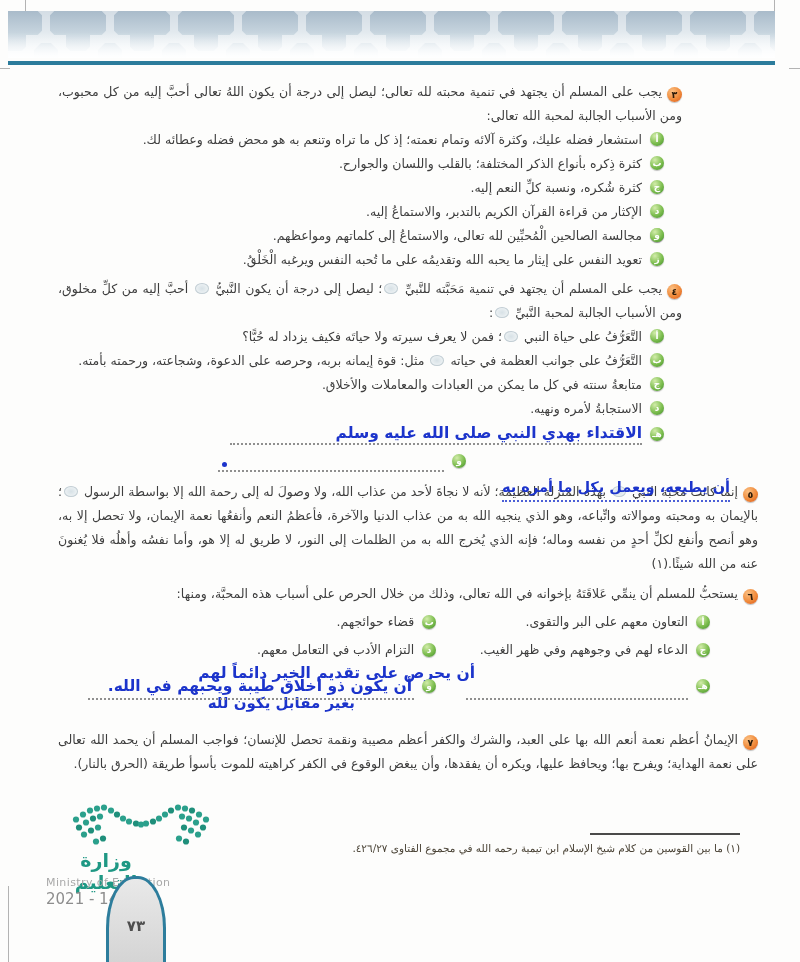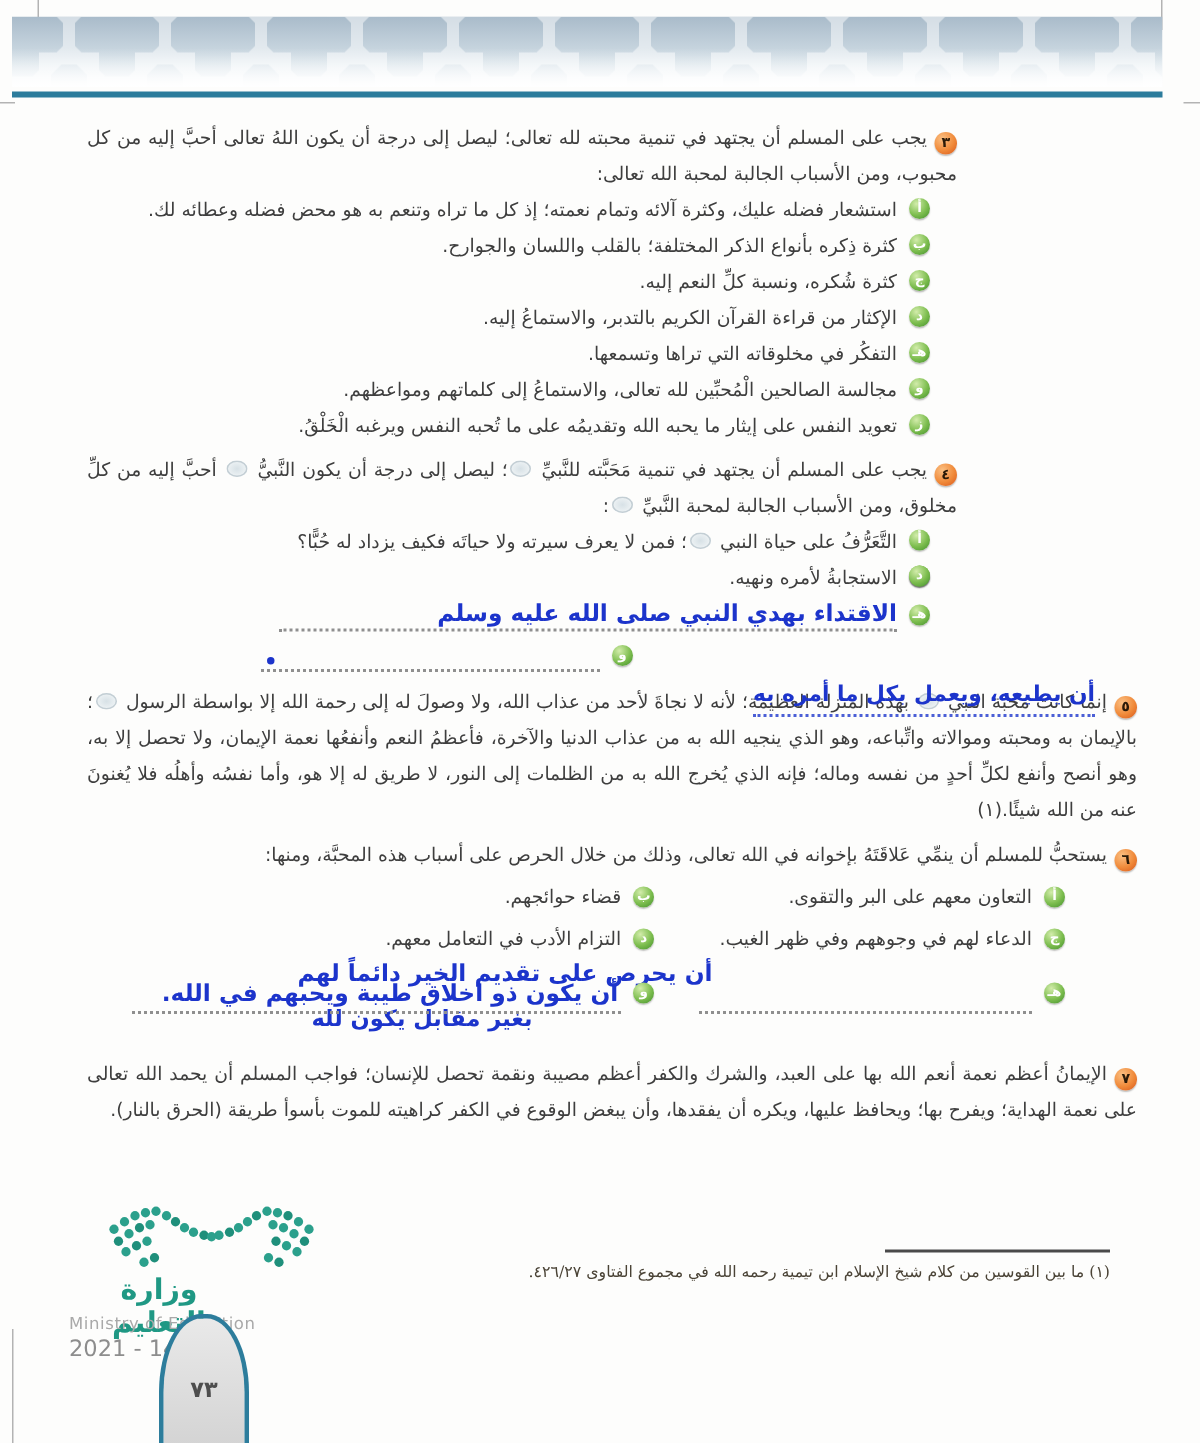--- a/index.html
+++ b/index.html
@@ -10,21 +10,21 @@
   
   .band{position:absolute;top:11px;left:8px;width:767px;height:47px;}
   .teal-rule{position:absolute;top:61px;left:8px;width:767px;height:4px;background:#2c7c9c;}
   
   .content{position:absolute;top:80px;right:42px;width:700px;font-size:12.5px;line-height:24px;text-align:justify;}
   .marker{display:inline-block;width:15px;height:15px;border-radius:50%;text-align:center;
           font-size:9.5px;line-height:15px;font-weight:bold;vertical-align:-2px;margin-left:5px;
           box-shadow:0 1px 1px rgba(0,0,0,.25);}
   .marker.orange{background:radial-gradient(circle at 35% 30%,#fbc083,#f08a3a 55%,#d7551a);color:#2b1a08;}
   .marker.green{background:radial-gradient(circle at 35% 28%,#d2ecaa,#7cbd4e 55%,#3f8c2b);color:#fff;}
-  .list-item{margin:0 120px 5px 0;position:relative;}
+  .list-item{margin:0 76px 5px 0;position:relative;}
   .flat-item{margin:0 0 6px 0;position:relative;}
   .sub{position:relative;padding-right:40px;}
   .sub .marker{position:absolute;right:18px;top:4px;margin:0;width:14px;height:14px;line-height:14px;font-size:9px;}
   .pbuh{display:inline-block;width:14px;height:11px;border-radius:50%;vertical-align:-1px;margin:0 2px;
         background:radial-gradient(ellipse at center,#d7e1e6 0%,#edf2f4 65%,#f8fbfb 100%);
         box-shadow:inset 0 0 0 1px #c3ced4;}
   
   .answer-row{position:relative;padding-right:40px;height:27px;}
   .answer-row .marker{position:absolute;right:18px;top:6px;margin:0;width:14px;height:14px;line-height:14px;font-size:9px;}
   .answer-line{display:inline-block;border-bottom:2px dotted #8f8f8f;height:20px;text-align:right;vertical-align:bottom;}
@@ -102,30 +102,30 @@
   <div class="teal-rule"></div>
 
   <div class="content">
 
     <div class="list-item">
       <span class="marker orange">٣</span><span class="artext">يجب على المسلم أن يجتهد في تنمية محبته لله تعالى؛ ليصل إلى درجة أن يكون اللهُ تعالى أحبَّ إليه من كل محبوب، ومن الأسباب الجالبة لمحبة الله تعالى:</span>
       <div class="sub"><span class="marker green">أ</span><span class="artext">استشعار فضله عليك، وكثرة آلائه وتمام نعمته؛ إذ كل ما تراه وتنعم به هو محض فضله وعطائه لك.</span></div>
       <div class="sub"><span class="marker green">ب</span><span class="artext">كثرة ذِكره بأنواع الذكر المختلفة؛ بالقلب واللسان والجوارح.</span></div>
       <div class="sub"><span class="marker green">ج</span><span class="artext">كثرة شُكره، ونسبة كلِّ النعم إليه.</span></div>
       <div class="sub"><span class="marker green">د</span><span class="artext">الإكثار من قراءة القرآن الكريم بالتدبر، والاستماعُ إليه.</span></div>
-      <div class="sub"><span class="marker green">هـ</span><span class="artext">التفكُر في مخلوقاته التي تراها وتسمعها.</span></div>
+      <div class="sub"><span class="marker green">هـ</span></div>
       <div class="sub"><span class="marker green">و</span><span class="artext">مجالسة الصالحين الْمُحبِّين لله تعالى، والاستماعُ إلى كلماتهم ومواعظهم.</span></div>
       <div class="sub"><span class="marker green">ز</span><span class="artext">تعويد النفس على إيثار ما يحبه الله وتقديمُه على ما تُحبه النفس ويرغبه الْخَلْقُ.</span></div>
     </div>
 
     <div class="list-item">
       <span class="marker orange">٤</span><span class="artext">يجب على المسلم أن يجتهد في تنمية مَحَبَّته للنَّبيِّ <span class="pbuh"></span>؛ ليصل إلى درجة أن يكون النَّبيُّ <span class="pbuh"></span> أحبَّ إليه من كلِّ مخلوق، ومن الأسباب الجالبة لمحبة النَّبيِّ <span class="pbuh"></span>:</span>
       <div class="sub"><span class="marker green">أ</span><span class="artext">التَّعَرُّفُ على حياة النبي <span class="pbuh"></span>؛ فمن لا يعرف سيرته ولا حياتَه فكيف يزداد له حُبًّا؟</span></div>
-      <div class="sub"><span class="marker green">ب</span></div>
-      <div class="sub"><span class="marker green">ج</span></div>
+      <div class="sub"><span class="marker green">ب</span><span class="artext">التَّعَرُّفُ على جوانب العظمة في حياته <span class="pbuh"></span> مثل: قوة إيمانه بربه، وحرصه على الدعوة، وشجاعته، ورحمته بأمته.</span></div>
+      <div class="sub"><span class="marker green">ج</span><span class="artext">متابعةُ سنته في كل ما يمكن من العبادات والمعاملات والأخلاق.</span></div>
       <div class="sub"><span class="marker green">د</span><span class="artext">الاستجابةُ لأمره ونهيه.</span></div>
 
       <div class="answer-row">
         <span class="marker green">هـ</span>
         <span class="answer-line" style="width:412px;">
           <span class="hw hw-on-line">الاقتداء بهدي النبي صلى الله عليه وسلم</span>
         </span>
       </div>
       <div class="answer-row second">
         <span class="marker green">و</span>

